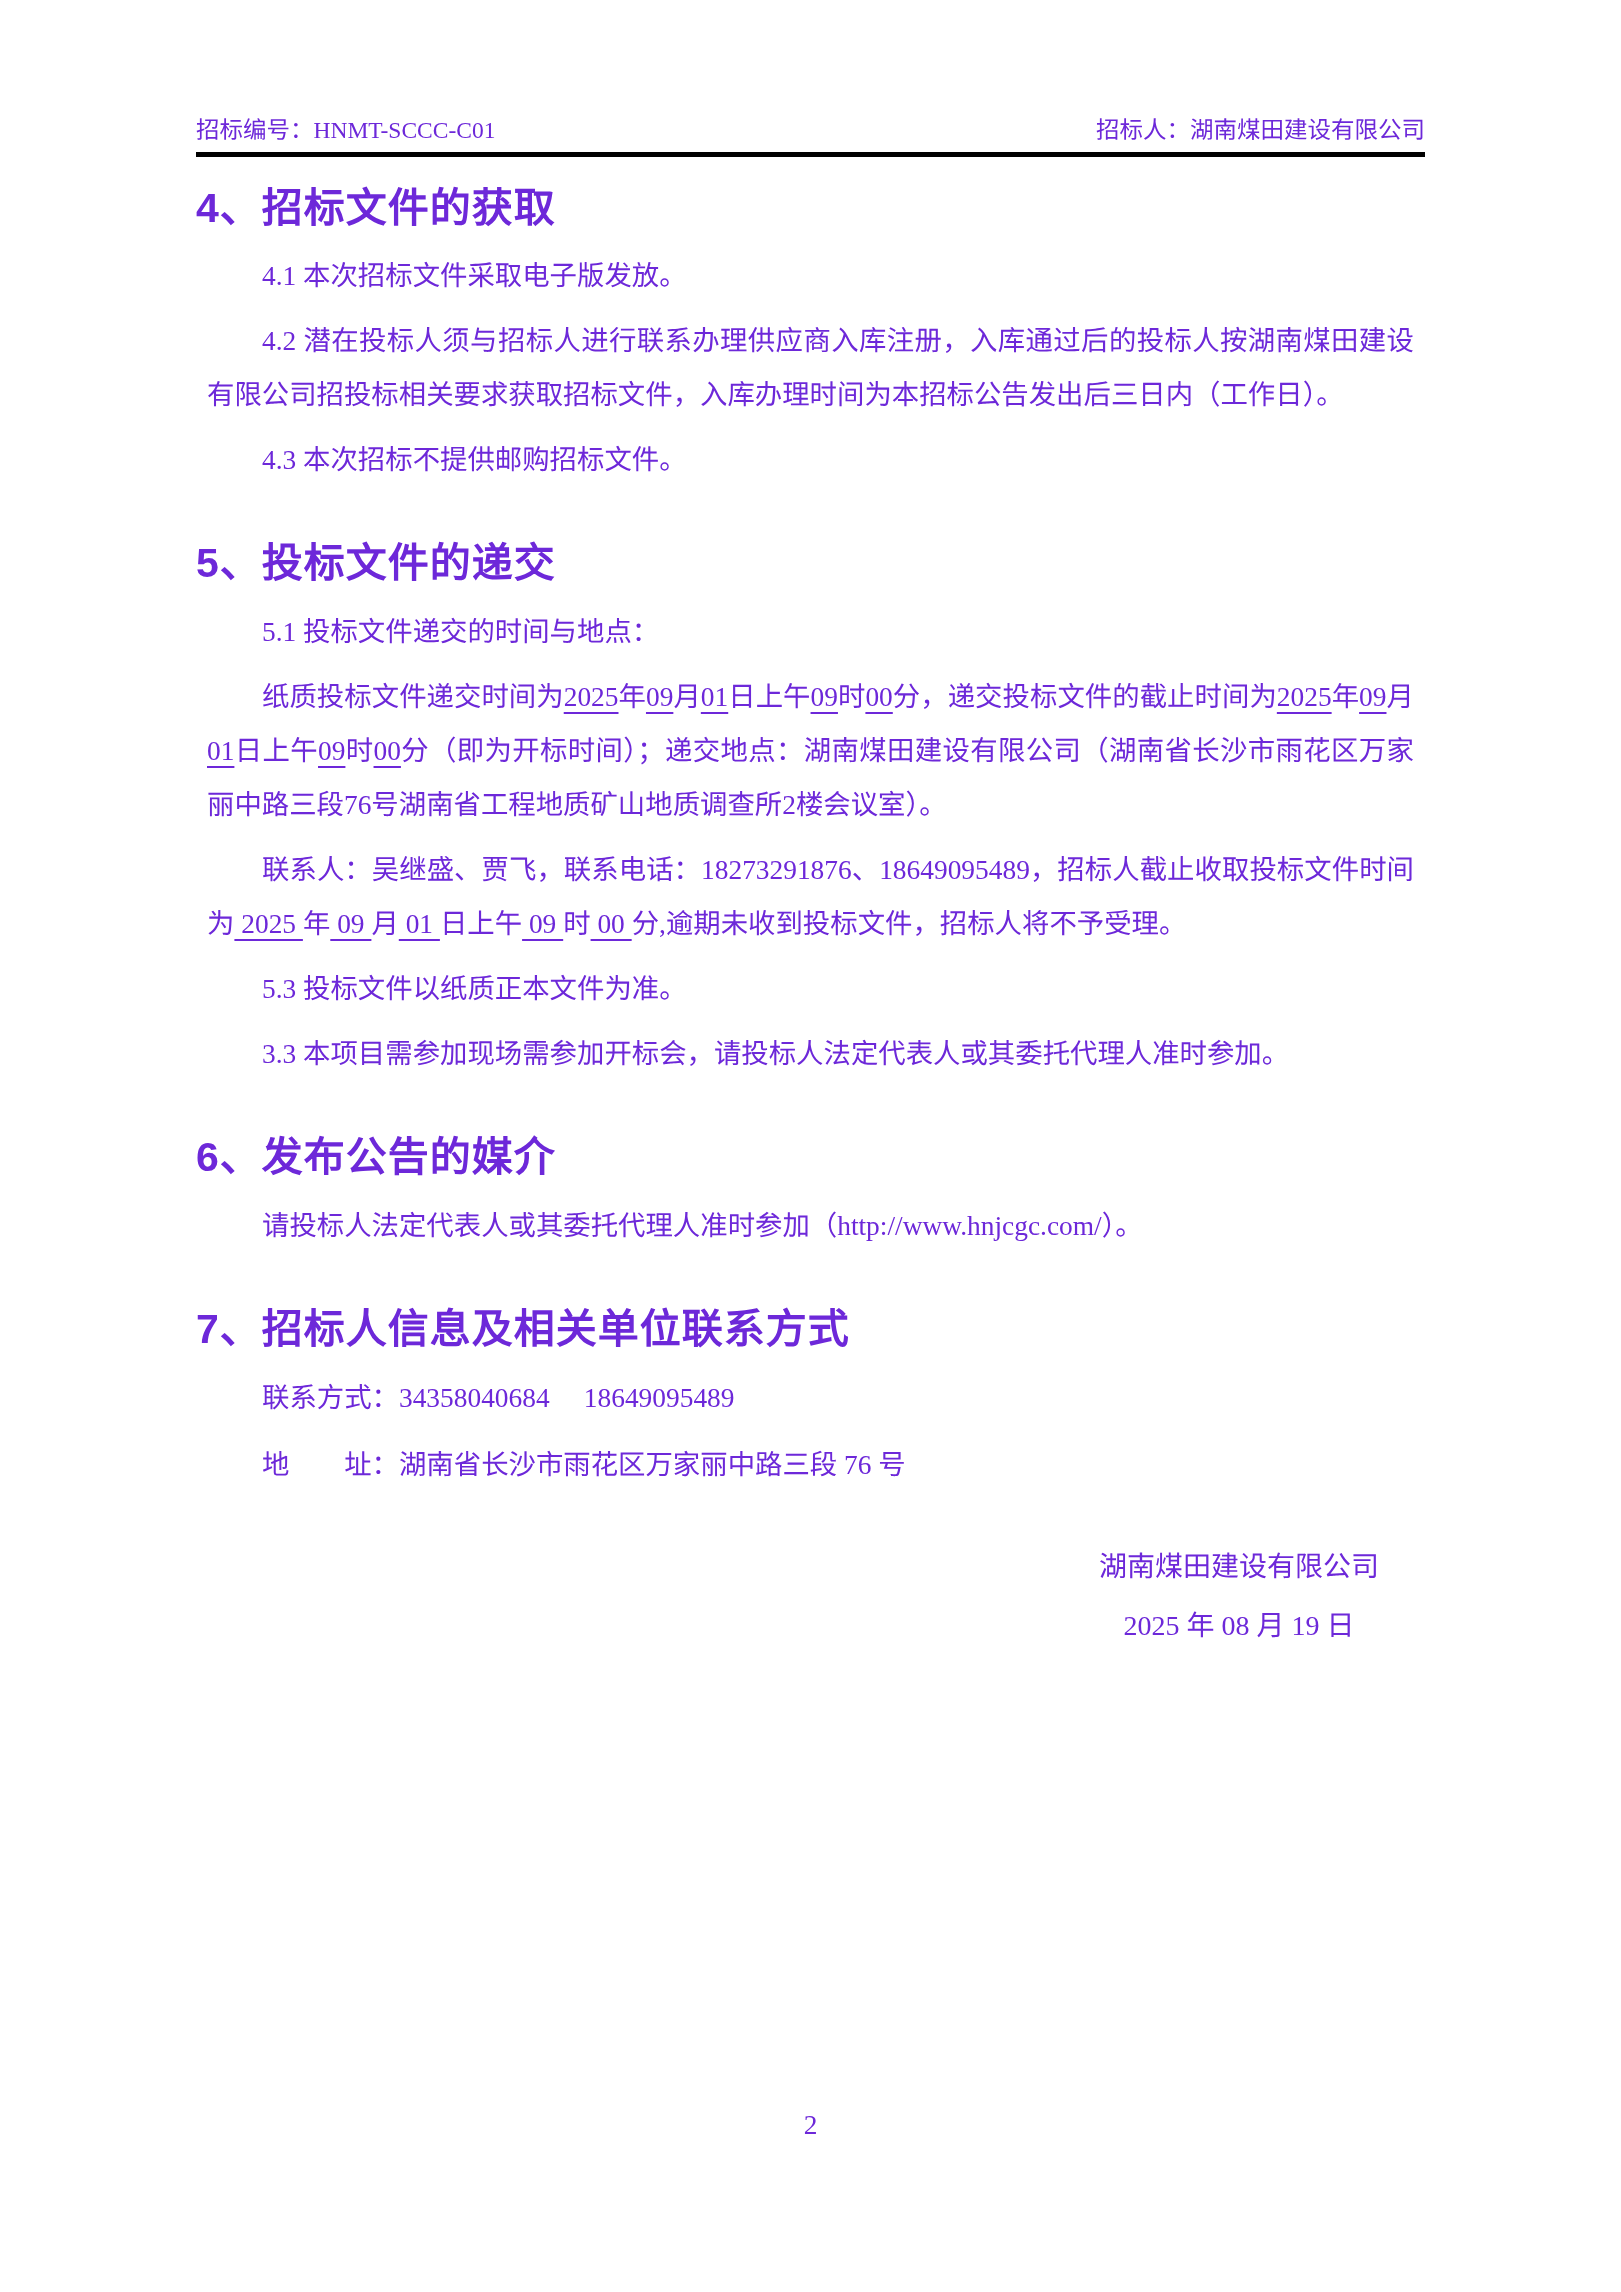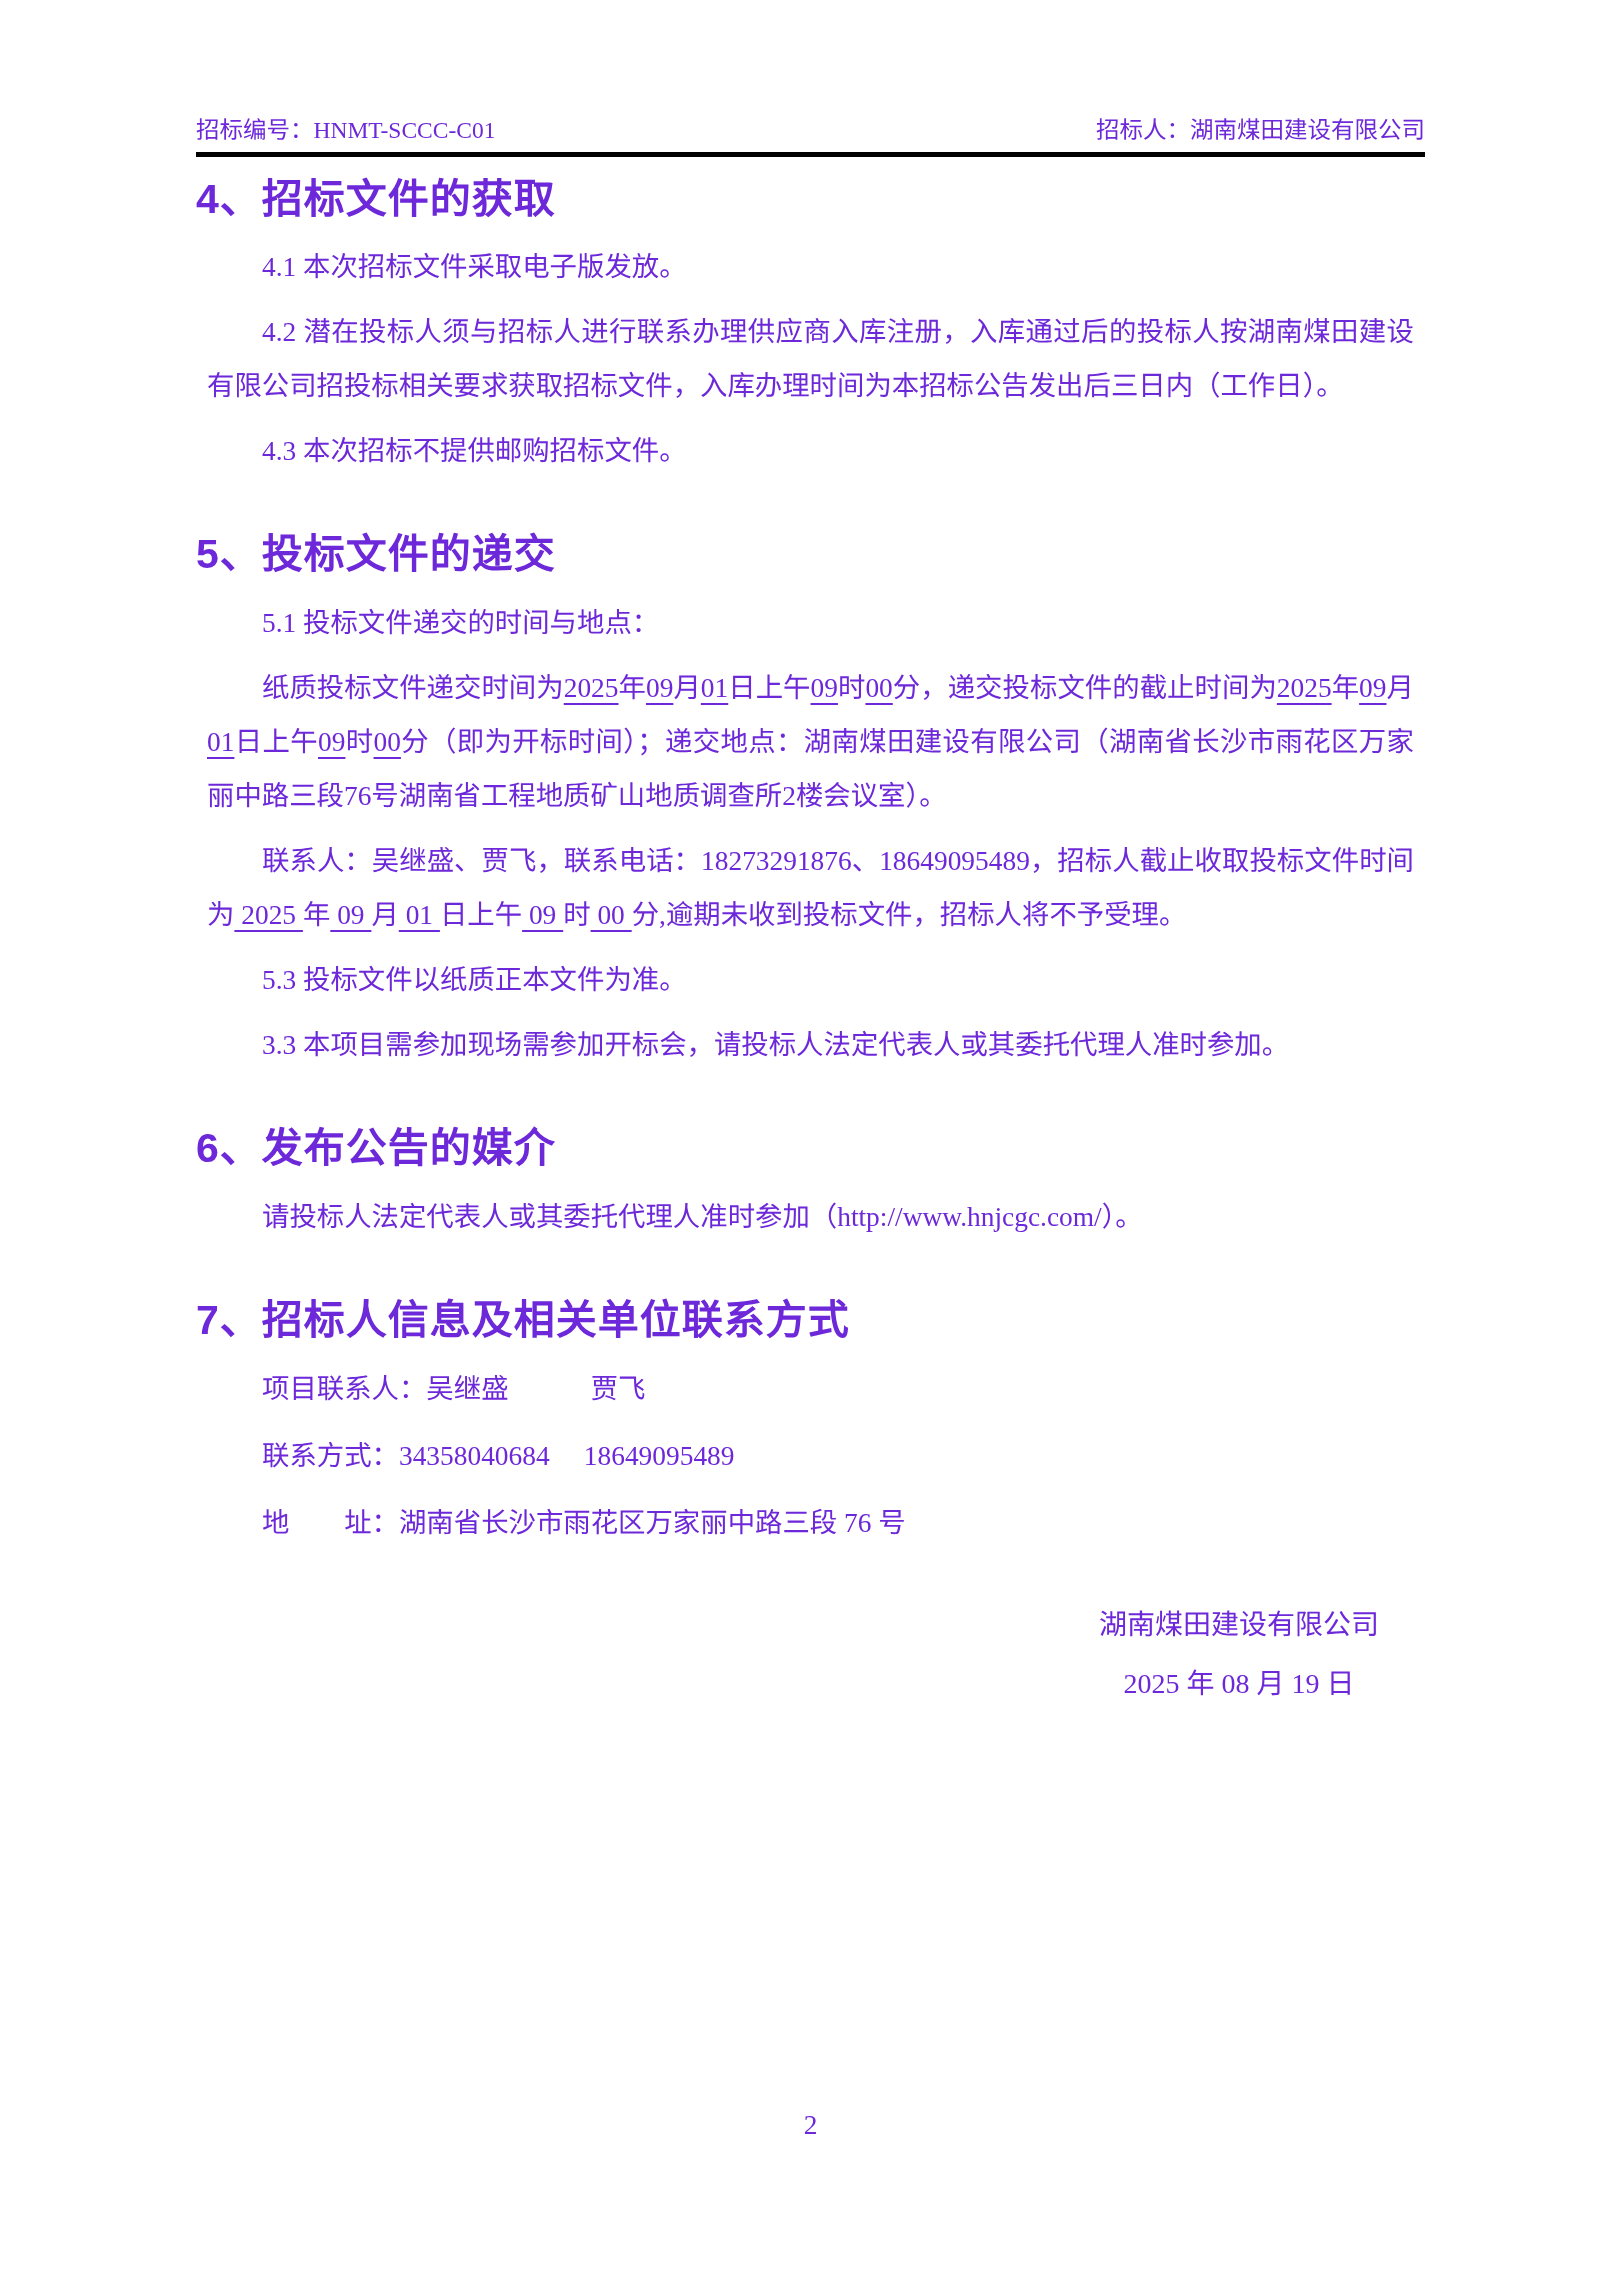--- a/index.html
+++ b/index.html
@@ -28,21 +28,21 @@
     margin-top: 6.9px;
   }
   .stitle {
     font-family: "Liberation Sans", "DejaVu Sans", sans-serif;
     font-size: 41px;
     line-height: 47px;
     font-weight: 700;
     margin: 53px 0 17.6px 0;
     letter-spacing: 1px;
   }
-  .stitle.first { margin-top: 19px; }
+  .stitle.first { margin-top: 28px; }
   p.body {
     font-size: 27.4px;
     line-height: 54px;
     margin: 11px;
     text-indent: 55px;
     text-align: justify;
   }
   p.body.contact {
     line-height: 56px;
     text-align: left;
@@ -90,21 +90,20 @@
   <p class="body"><span>5.1 投标文件递交的时间与地点：</span></p>
   <p class="body"><span>纸质投标文件递交时间为</span><span class="u">2025</span><span>年</span><span class="u">09</span><span>月</span><span class="u">01</span><span>日上午</span><span class="u">09</span><span>时</span><span class="u">00</span><span>分，递交投标文件的截止时间为</span><span class="u">2025</span><span>年</span><span class="u">09</span><span>月</span><span class="u">01</span><span>日上午</span><span class="u">09</span><span>时</span><span class="u">00</span><span>分（即为开标时间）；递交地点：湖南煤田建设有限公司（湖南省长沙市雨花区万家丽中路三段76号湖南省工程地质矿山地质调查所2楼会议室）。</span></p>
   <p class="body"><span>联系人：吴继盛、贾飞，联系电话：18273291876、18649095489，招标人截止收取投标文件时间为</span><span class="u"> 2025 </span><span>年</span><span class="u"> 09 </span><span>月</span><span class="u"> 01 </span><span>日上午</span><span class="u"> 09 </span><span>时</span><span class="u"> 00 </span><span>分,逾期未收到投标文件，招标人将不予受理。</span></p>
   <p class="body"><span>5.3 投标文件以纸质正本文件为准。</span></p>
   <p class="body"><span>3.3 本项目需参加现场需参加开标会，请投标人法定代表人或其委托代理人准时参加。</span></p>
 
   <h2 class="stitle">6、发布公告的媒介</h2>
   <p class="body"><span>请投标人法定代表人或其委托代理人准时参加（http://www.hnjcgc.com/）。</span></p>
 
   <h2 class="stitle">7、招标人信息及相关单位联系方式</h2>
-  <p class="body contact"><span>项目联系人：吴继盛　　　贾飞</span></p>
   <p class="body contact"><span>联系方式：34358040684　 18649095489</span></p>
   <p class="body contact"><span>地　　址：湖南省长沙市雨花区万家丽中路三段 76 号</span></p>
 
   <div class="signature">
     <p>湖南煤田建设有限公司</p>
     <p>2025 年 08 月 19 日</p>
   </div>
 
   <div class="pagenum">2</div>
 

